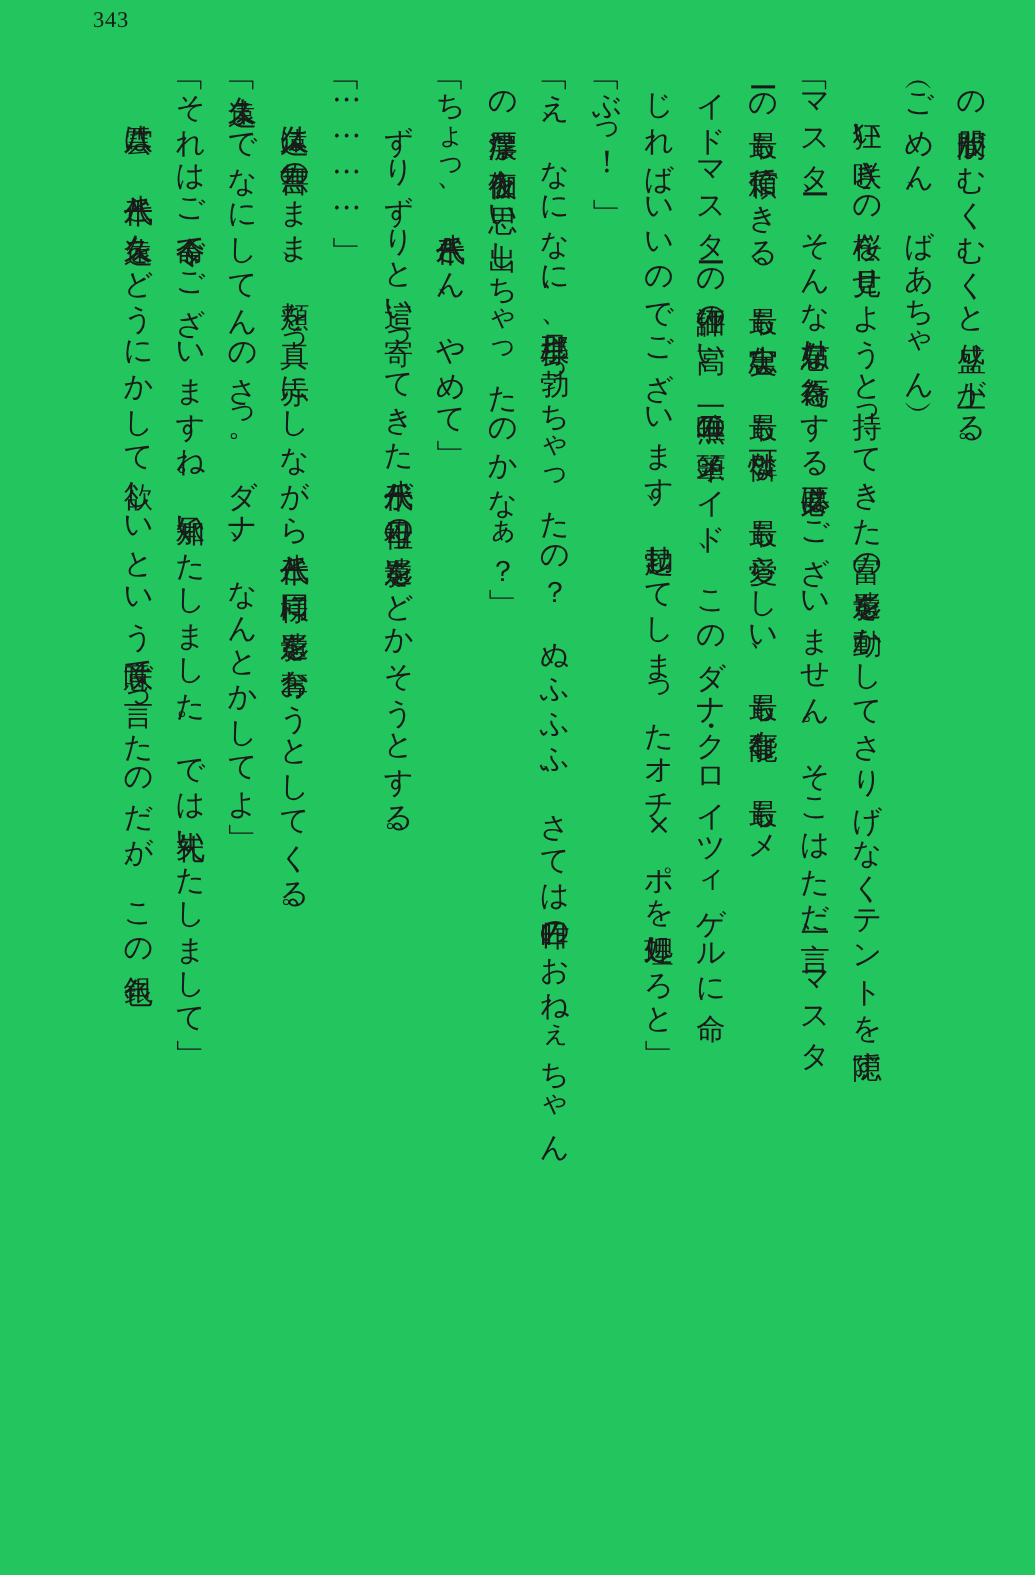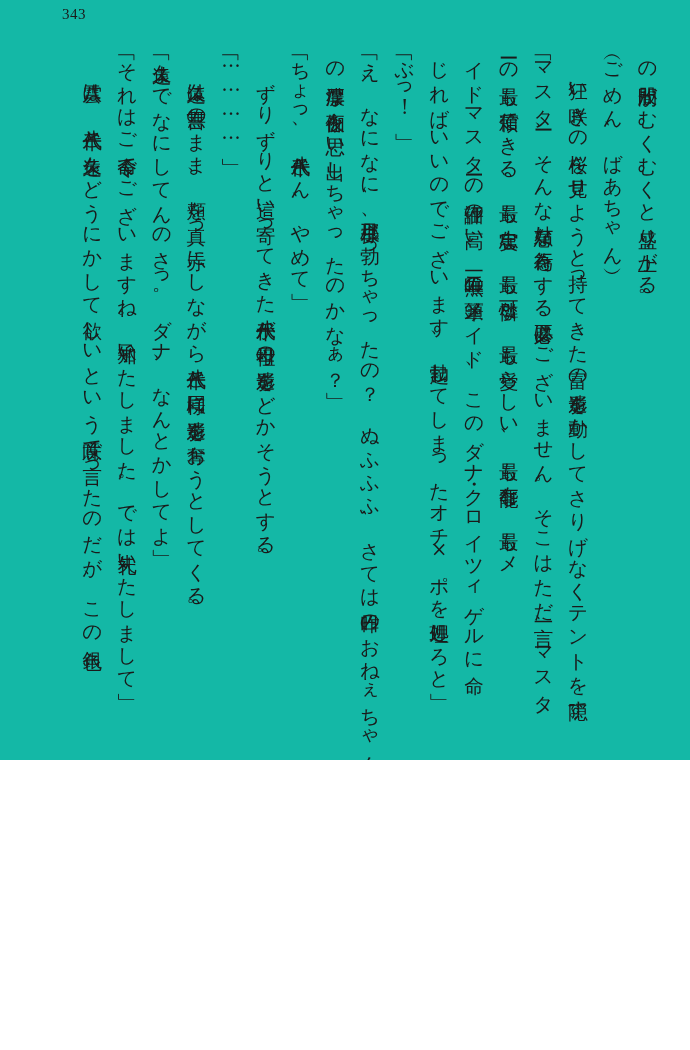--- a/index.html
+++ b/index.html
@@ -7,22 +7,22 @@
     padding: 0;
     background: #ffffff;
   }
   body {
     font-family: "Liberation Serif", "DejaVu Serif", serif;
     color: #1a1a1a;
   }
   .page {
     position: relative;
     width: 690px;
-    height: 760px;
-    background: #14b8a6;
+    height: 1050px;
+    background: #22c55e;
     overflow: hidden;
     box-sizing: border-box;
   }
   .page-number {
     position: absolute;
     top: 6px;
     left: 62px;
     font-size: 15px;
     letter-spacing: 0.5px;
     color: #1a1a1a;

